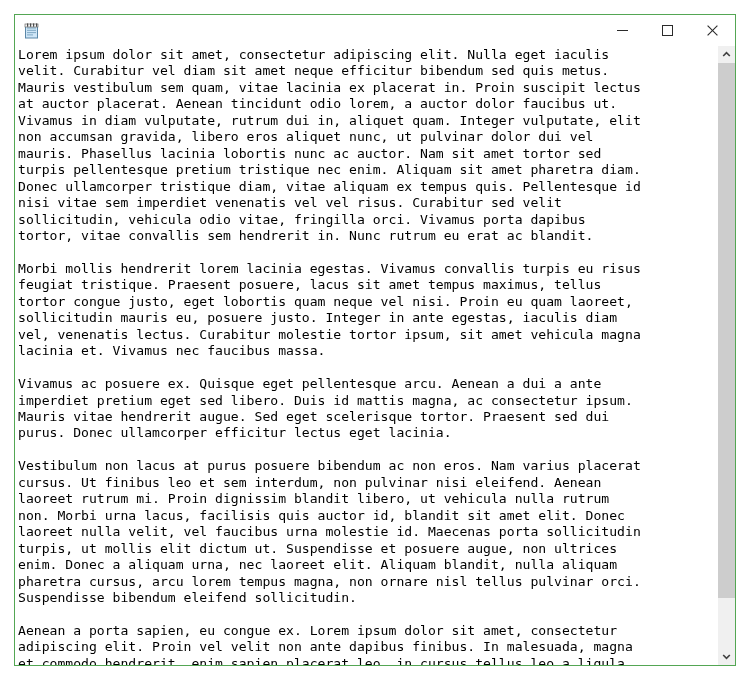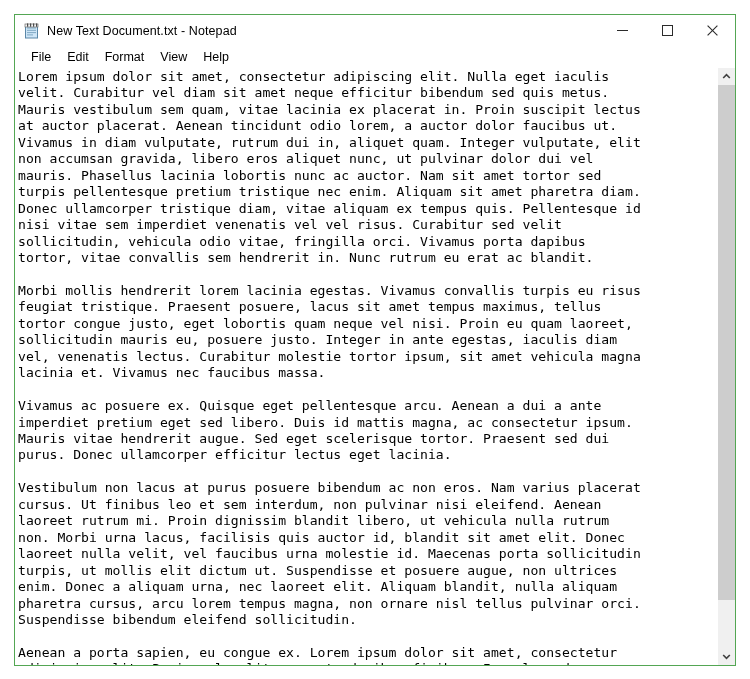--- a/index.html
+++ b/index.html
@@ -178,21 +178,20 @@
           <rect x="3" y="9.1" width="9" height="1" fill="#7fa8c4"></rect>
           <rect x="3" y="11.4" width="6" height="1" fill="#7fa8c4"></rect>
           <rect x="1" y="1" width="13" height="3" fill="#f7f7f7" stroke="#6b6b6b" stroke-width="0.7"></rect>
           <rect x="3" y="0.3" width="1.2" height="3.4" rx="0.5" fill="#4a4a4a"></rect>
           <rect x="6" y="0.3" width="1.2" height="3.4" rx="0.5" fill="#4a4a4a"></rect>
           <rect x="9" y="0.3" width="1.2" height="3.4" rx="0.5" fill="#4a4a4a"></rect>
           <rect x="12" y="0.3" width="1.2" height="3.4" rx="0.5" fill="#4a4a4a"></rect>
         </svg>
       </span>
 
-      <span class="title-text">New Text Document.txt - Notepad</span>
 
       <div class="winbtns">
         <button class="winbtn">
           <svg class="chev" width="11" height="11" viewBox="0 0 11 11" aria-hidden="true">
             <rect x="0" y="5" width="11" height="1" fill="#2b2b2b"></rect>
           </svg>
         </button>
         <button class="winbtn">
           <svg class="chev" width="11" height="11" viewBox="0 0 11 11" aria-hidden="true">
             <rect x="0.5" y="0.5" width="10" height="10" fill="none" stroke="#2b2b2b" stroke-width="1"></rect>
@@ -200,27 +199,20 @@
         </button>
         <button class="winbtn close">
           <svg class="chev" width="11" height="11" viewBox="0 0 11 11" aria-hidden="true">
             <line x1="0.6" y1="0.6" x2="10.4" y2="10.4" stroke="#2b2b2b" stroke-width="1.1"></line>
             <line x1="10.4" y1="0.6" x2="0.6" y2="10.4" stroke="#2b2b2b" stroke-width="1.1"></line>
           </svg>
         </button>
       </div>
     </div>
 
-    <div class="menubar">
-      <div class="menu-item">File</div>
-      <div class="menu-item">Edit</div>
-      <div class="menu-item">Format</div>
-      <div class="menu-item">View</div>
-      <div class="menu-item">Help</div>
-    </div>
 
     <div class="editor-wrap">
 
       <div class="editor">
         <pre>Lorem ipsum dolor sit amet, consectetur adipiscing elit. Nulla eget iaculis
 velit. Curabitur vel diam sit amet neque efficitur bibendum sed quis metus.
 Mauris vestibulum sem quam, vitae lacinia ex placerat in. Proin suscipit lectus
 at auctor placerat. Aenean tincidunt odio lorem, a auctor dolor faucibus ut.
 Vivamus in diam vulputate, rutrum dui in, aliquet quam. Integer vulputate, elit
 non accumsan gravida, libero eros aliquet nunc, ut pulvinar dolor dui vel

